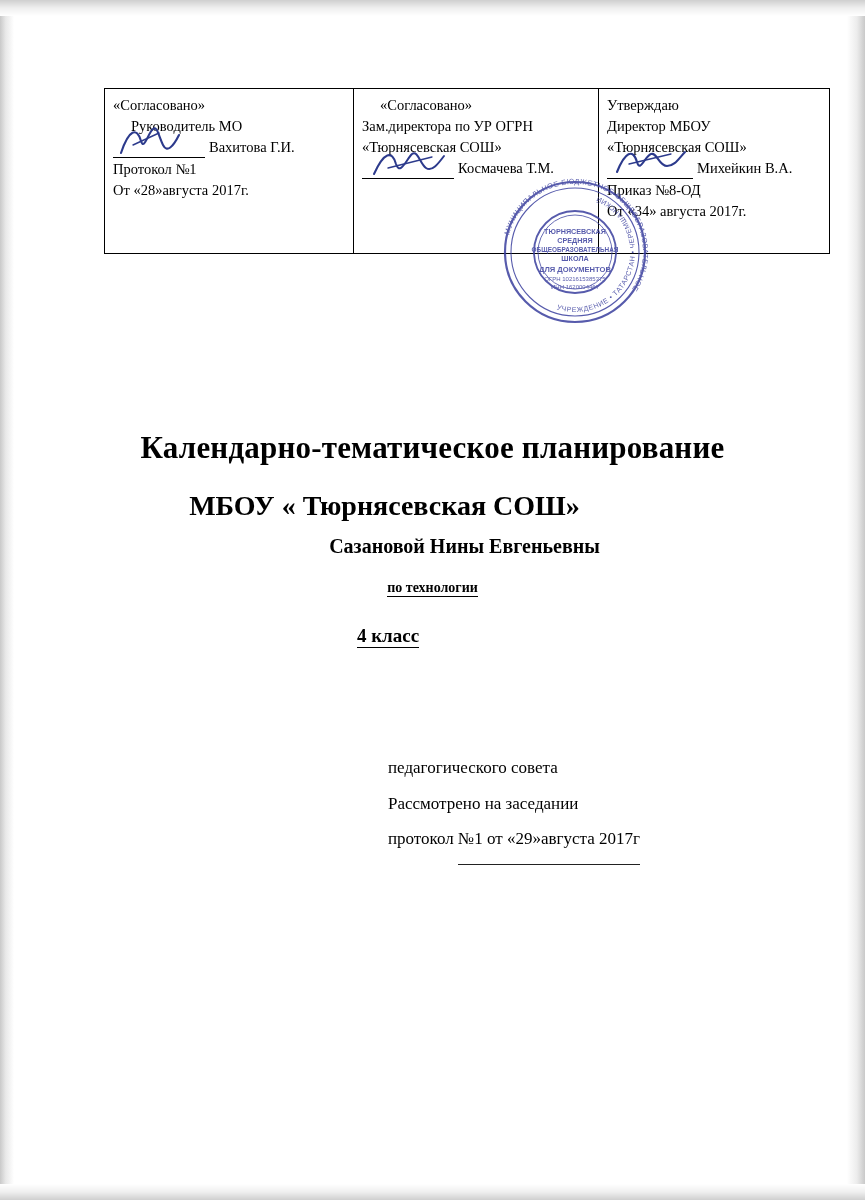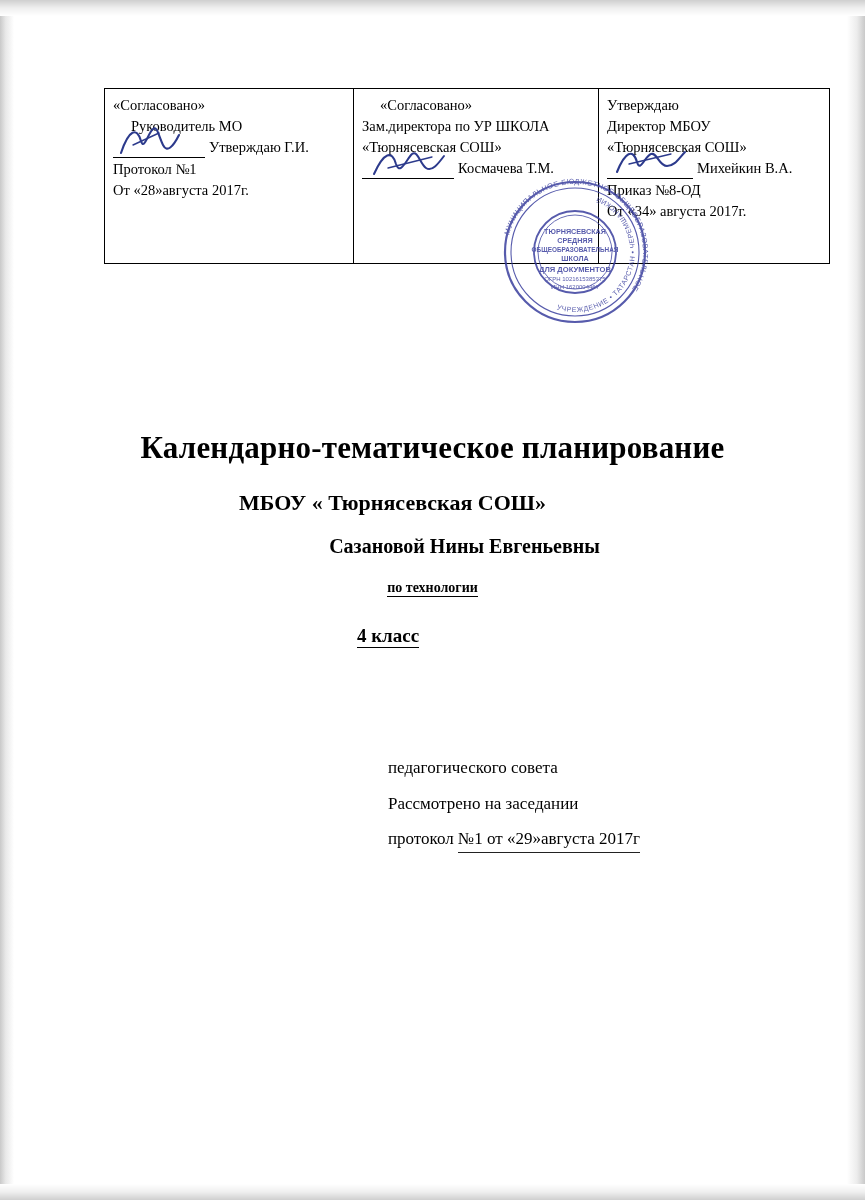--- a/index.html
+++ b/index.html
@@ -49,21 +49,21 @@
     position: absolute;
     left: 104px;
     top: 88px;
     width: 674px;
     border-collapse: collapse;
     table-layout: fixed;
   }
   .approval-table td {
     border: 1px solid #000;
     vertical-align: top;
-    padding: 6px 8px 20px 8px;
+    padding: 6px 8px 10px 8px;
     font-size: 14.5px;
     line-height: 1.45;
     height: 148px;
   }
   .cell-line {
     white-space: nowrap;
   }
   .indent {
     padding-left: 18px;
   }
@@ -77,21 +77,21 @@
     border-bottom: 1px solid #000;
     width: 92px;
     height: 15px;
     vertical-align: bottom;
     margin-right: 4px;
     position: relative;
   }
   .sig-underline.short { width: 86px; }
   .u-line {
     border-bottom: 1px solid #222;
-    padding-bottom: 4px;
+    padding-bottom: 16px;
   }
   
   .scribble {
     position: absolute;
     left: 2px;
     bottom: 0px;
     pointer-events: none;
   }
 
   
@@ -110,25 +110,25 @@
     left: 0;
     top: 430px;
     width: 865px;
     text-align: center;
     font-size: 31px;
     font-weight: bold;
     letter-spacing: 0.2px;
   }
   .title-sub1 {
     position: absolute;
-    left: 8px;
+    left: 0;
     top: 490px;
     width: 769px;
     text-align: center;
-    font-size: 22px;
+    font-size: 28px;
     font-weight: bold;
   }
   .title-sub2 {
     position: absolute;
     left: 0;
     top: 535px;
     width: 865px;
     text-align: center;
     font-size: 20px;
     font-weight: bold;
@@ -193,31 +193,31 @@
 
       <td style="width:232px;">
         <div class="cell-line">«Согласовано»</div>
         <div class="cell-line indent">Руководитель МО</div>
         <div class="sig-row">
           <span class="sig-underline">
             <svg class="scribble" width="88" height="34" viewBox="0 0 88 34">
               <path d="M6 30 C14 6, 22 4, 26 18 C29 28, 33 10, 38 6 C42 2, 44 14, 48 22 C52 30, 58 24, 64 12" fill="none" stroke="#2c3a8c" stroke-width="2.1" stroke-linecap="round"></path>
               <path d="M18 22 L44 10" fill="none" stroke="#2c3a8c" stroke-width="1.4" stroke-linecap="round"></path>
             </svg>
-          </span><span>Утверждаю Г.И.</span>
+          </span><span>Вахитова Г.И.</span>
         </div>
         <div class="cell-line">Протокол №1</div>
         <div class="cell-line">
           <span>От «28»августа  2017г.</span>
         </div>
       </td>
 
       <td style="width:228px;">
         <div class="cell-line indent">«Согласовано»</div>
-        <div class="cell-line">Зам.директора по УР ШКОЛА</div>
+        <div class="cell-line">Зам.директора по УР ОГРН</div>
         <div class="cell-line">«Тюрнясевская  СОШ»</div>
         <div class="sig-row">
           <span class="sig-underline">
             <svg class="scribble" width="96" height="30" viewBox="0 0 96 30">
               <path d="M10 26 C20 4, 28 2, 32 16 C36 28, 42 12, 48 6 C54 2, 56 16, 62 20 C68 24, 74 16, 80 8" fill="none" stroke="#2c3a8c" stroke-width="2" stroke-linecap="round"></path>
               <path d="M24 20 L68 9" fill="none" stroke="#2c3a8c" stroke-width="1.3" stroke-linecap="round"></path>
             </svg>
           </span><span>Космачева Т.М.</span>
         </div>
       </td>

